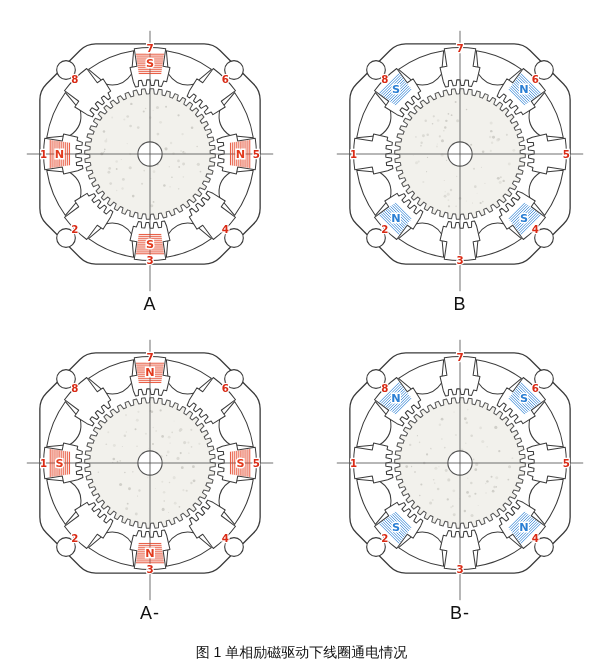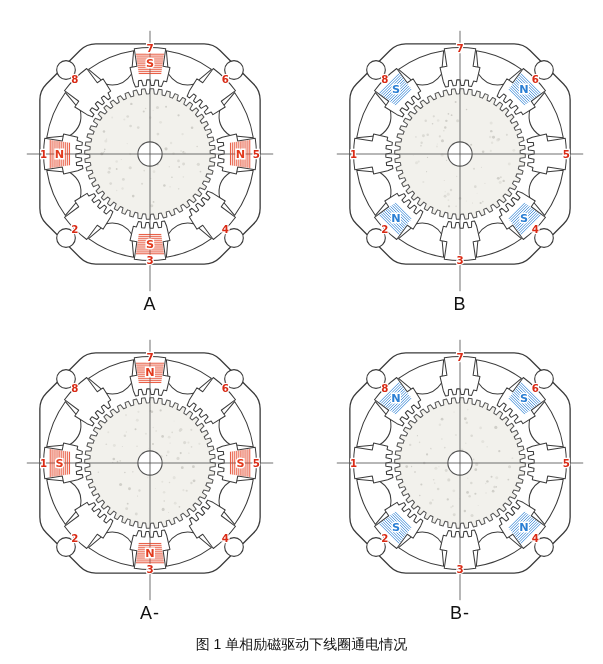--- a/index.html
+++ b/index.html
@@ -1,20 +1,20 @@
 <!DOCTYPE html>
 <html><head>
 <meta charset="utf-8">
 <style>
   html,body{margin:0;padding:0;background:#ffffff;}
   body{width:603px;height:664px;overflow:hidden;font-family:"Liberation Sans",sans-serif;}
   .grid{display:grid;grid-template-columns:280px 280px;column-gap:30px;row-gap:8px;padding:14px 0 0 10px;}
   figure{margin:0;display:flex;flex-direction:column;align-items:center;}
   .dlabel{font-size:18px;color:#111;letter-spacing:1px;margin-top:0;}
-  .caption{width:603px;text-align:center;font-size:14px;color:#111;margin-top:12px;}
+  .caption{width:603px;text-align:center;font-size:14px;color:#111;margin-top:20px;}
   
   .frame{fill:#fff;stroke:#3b3b3b;stroke-width:1.4;}
   .hole{fill:#fff;stroke:#3b3b3b;stroke-width:1.2;}
   .slot,.pole{fill:#fff;stroke:#3b3b3b;stroke-width:1.1;stroke-linejoin:round;}
   .rotor{fill:#f2f1ec;stroke:#555;stroke-width:1.1;stroke-linejoin:round;}
   .hub{fill:#fff;stroke:#555;stroke-width:1.2;}
   .axis{stroke:#555;stroke-width:0.9;}
   .hatch{stroke-width:0.9;}
   text.num{font-size:11px;font-weight:bold;text-anchor:middle;dominant-baseline:central;
            paint-order:stroke;stroke:#fff;stroke-width:2.5px;font-family:"DejaVu Sans",sans-serif;}

